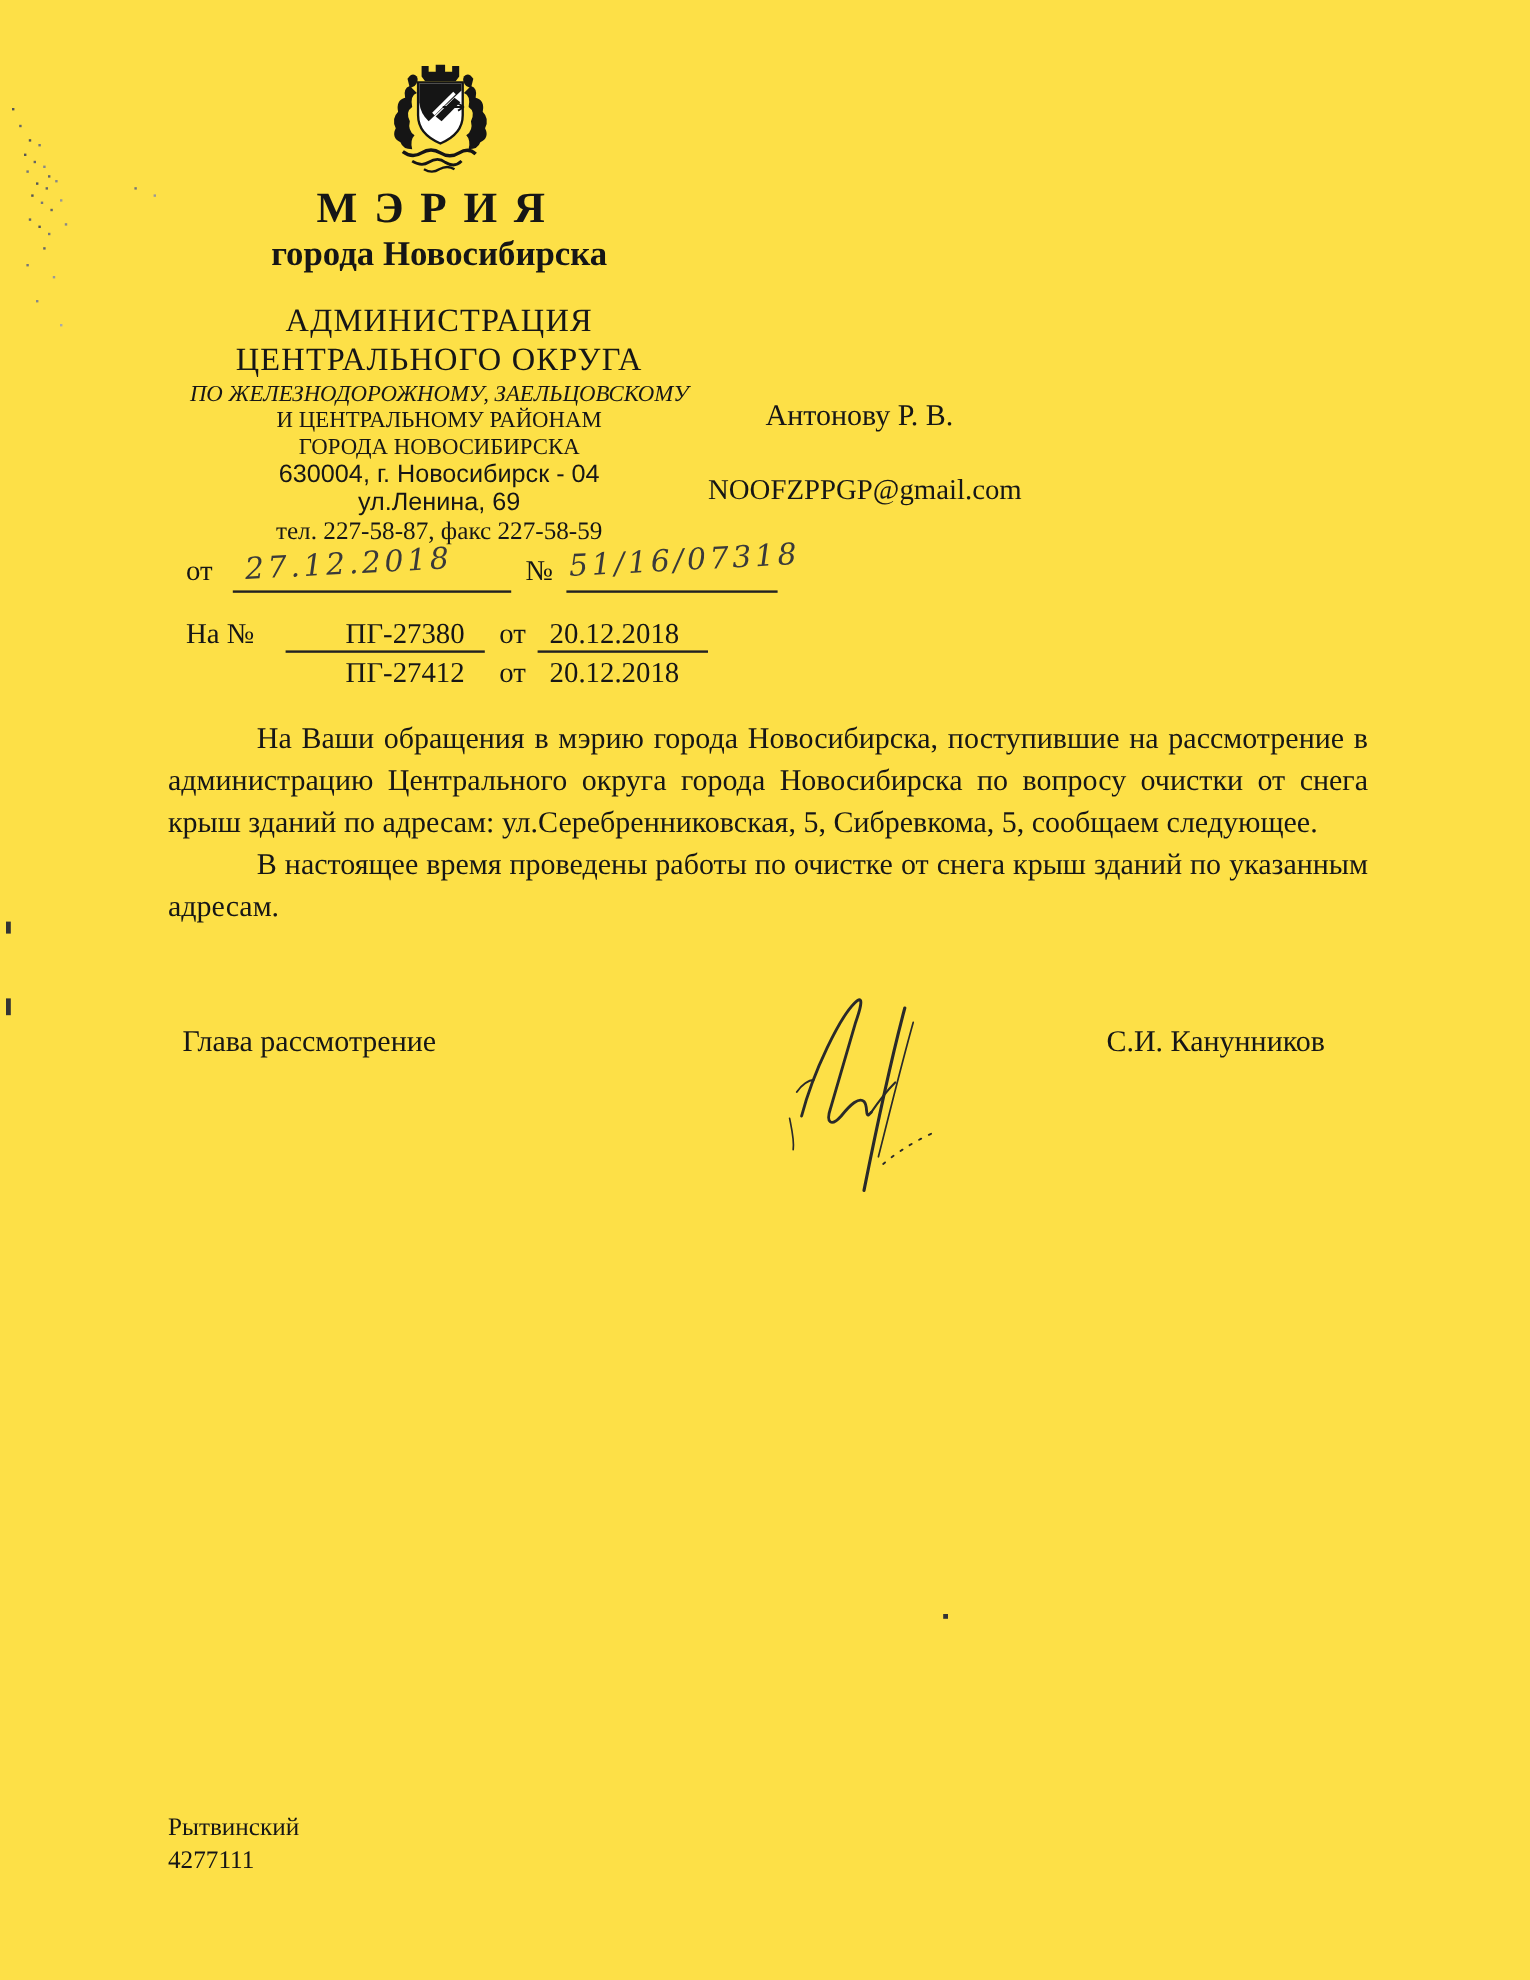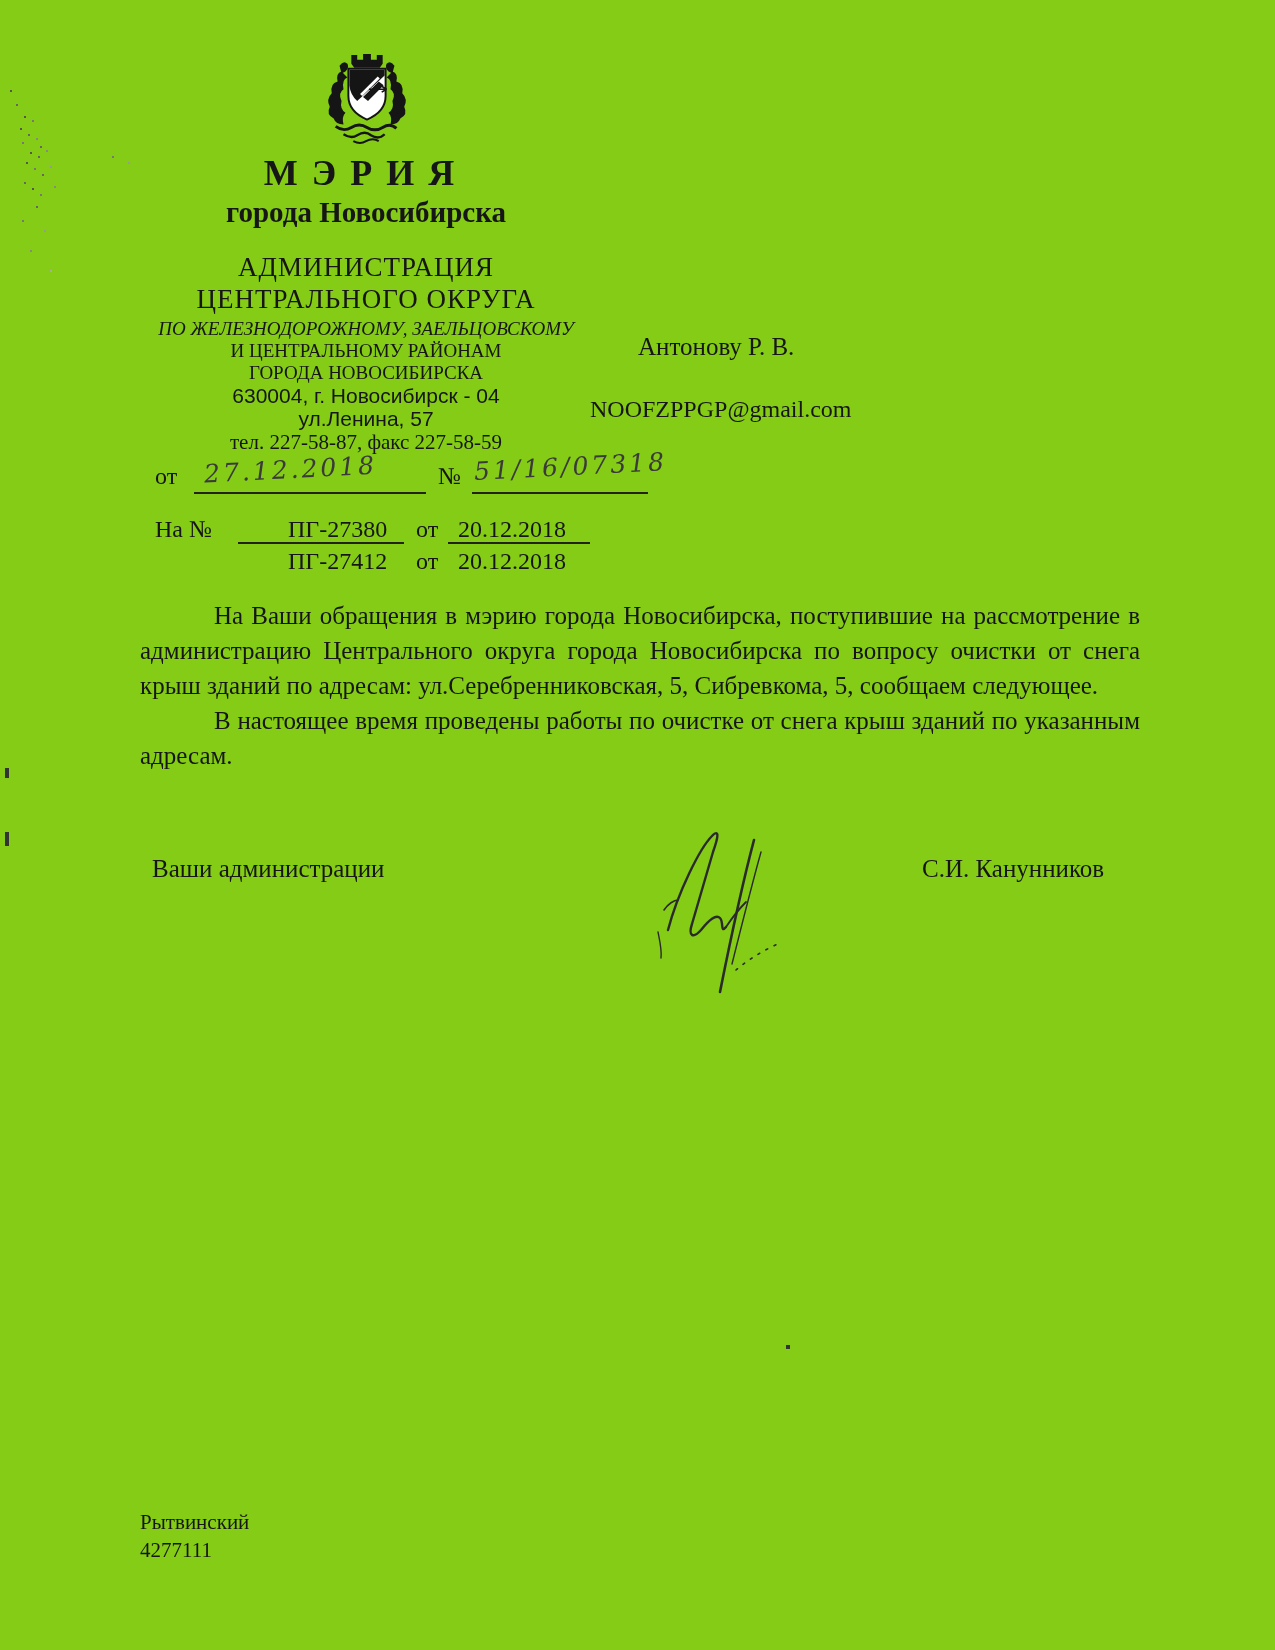--- a/index.html
+++ b/index.html
@@ -1,20 +1,20 @@
 <!DOCTYPE html>
 <html><head>
 <meta charset="utf-8">
 <style>
   html,body{margin:0;padding:0;background:#888;}
   .page{
     position:relative;
     width:1275px;height:1650px;
     margin:0 auto;
-    background:#84cc16;
+    background:#fde047;
     font-family:"Liberation Serif", serif;
     color:#161616;
     overflow:hidden;
   }
   
   .noise-cluster{
     position:absolute;left:10px;top:90px;width:2px;height:2px;background:#555;
     box-shadow: 6px 14px #666, 14px 26px #555, 22px 30px #777, 10px 38px #555,
       18px 44px #666, 26px 48px #888, 30px 56px #666, 12px 52px #777,
       20px 62px #555, 28px 66px #666, 36px 60px #888, 16px 72px #555,
@@ -97,21 +97,21 @@
     </svg>
 
     <div class="lh-org1">МЭРИЯ</div>
     <div class="lh-org2">города Новосибирска</div>
     <div class="lh-div1">АДМИНИСТРАЦИЯ</div>
     <div class="lh-div2">ЦЕНТРАЛЬНОГО ОКРУГА</div>
     <div class="lh-d1">ПО ЖЕЛЕЗНОДОРОЖНОМУ, ЗАЕЛЬЦОВСКОМУ</div>
     <div class="lh-d2">И ЦЕНТРАЛЬНОМУ РАЙОНАМ</div>
     <div class="lh-d3">ГОРОДА НОВОСИБИРСКА</div>
     <div class="lh-a1">630004, г. Новосибирск - 04</div>
-    <div class="lh-a2">ул.Ленина, 57</div>
+    <div class="lh-a2">ул.Ленина, 69</div>
     <div class="lh-a3">тел. 227-58-87, факс 227-58-59</div>
   </div>
 
   <div class="rcpt-name">Антонову Р. В.</div>
   <div class="rcpt-email">NOOFZPPGP@gmail.com</div>
 
   <span class="ref-label" style="left:155px;top:463px;">от</span>
   <span class="uline" style="left:194px;top:466px;width:232px;height:26px;"></span>
   <span class="hand" style="left:204px;top:455px;">27.12.2018</span>
   <span class="ref-label" style="left:438px;top:463px;">№</span>
@@ -127,21 +127,21 @@
 
   <span class="ref-num" style="left:288px;top:548px;">ПГ-27412</span>
   <span class="ref-num" style="left:416px;top:548px;">от</span>
   <span class="ref-num" style="left:458px;top:548px;">20.12.2018</span>
 
   <div class="body-text">
     <p>На Ваши обращения в мэрию города Новосибирска, поступившие на рассмотрение в администрацию Центрального округа города Новосибирска по вопросу очистки от снега крыш зданий по адресам: ул.Серебренниковская, 5, Сибревкома, 5,  сообщаем следующее.</p>
     <p>В настоящее время проведены работы по очистке от снега крыш зданий по указанным адресам.</p>
   </div>
 
-  <div class="sig-pos">Ваши администрации</div>
+  <div class="sig-pos">Глава рассмотрение</div>
 
   <svg class="sig-scrawl" width="180" height="190" viewBox="0 0 180 190">
     <g stroke="#2a2a2a" fill="none" stroke-linecap="round">
       <path d="M40,118 C50,80 72,36 84,24 C92,16 90,26 85,40 L64,112 C60,124 65,127 73,118 C81,108 88,102 92,106 C96,110 92,122 98,115" stroke-width="2.4"></path>
       <path d="M36,98 C40,92 46,88 50,88" stroke-width="1.6"></path>
       <path d="M30,120 C32,130 34,138 33,146" stroke-width="1.4"></path>
       <path d="M126,28 C118,58 104,120 92,180" stroke-width="2.6"></path>
       <path d="M133,40 C124,72 112,120 104,152" stroke-width="1.4"></path>
       <path d="M98,115 C104,106 112,96 118,90" stroke-width="1.8"></path>
       <path d="M108,158 C122,146 140,136 152,131" stroke-width="1.6" stroke-dasharray="2,7"></path>

